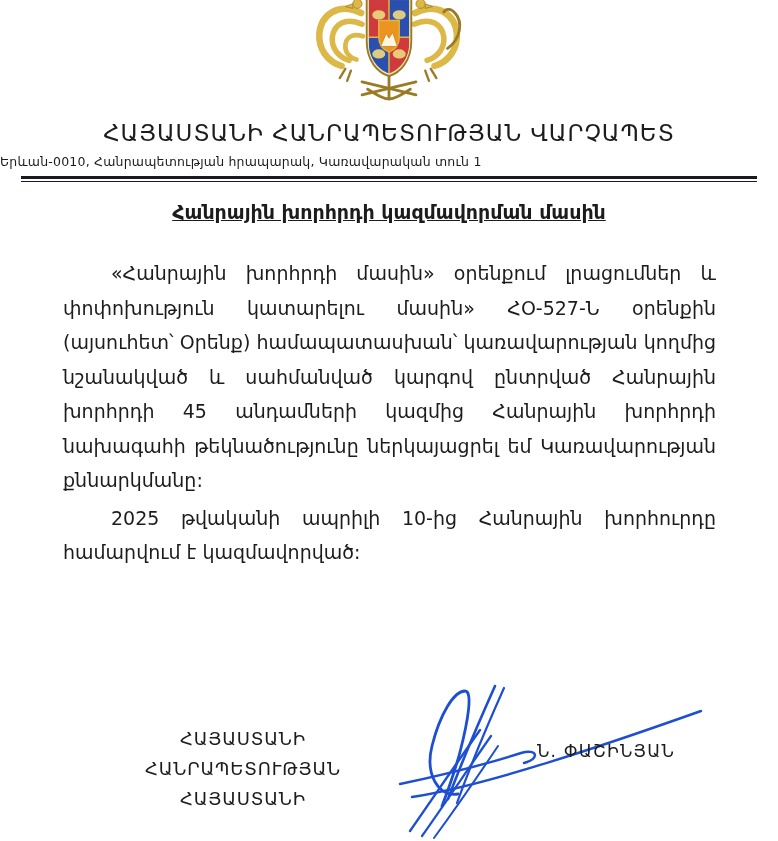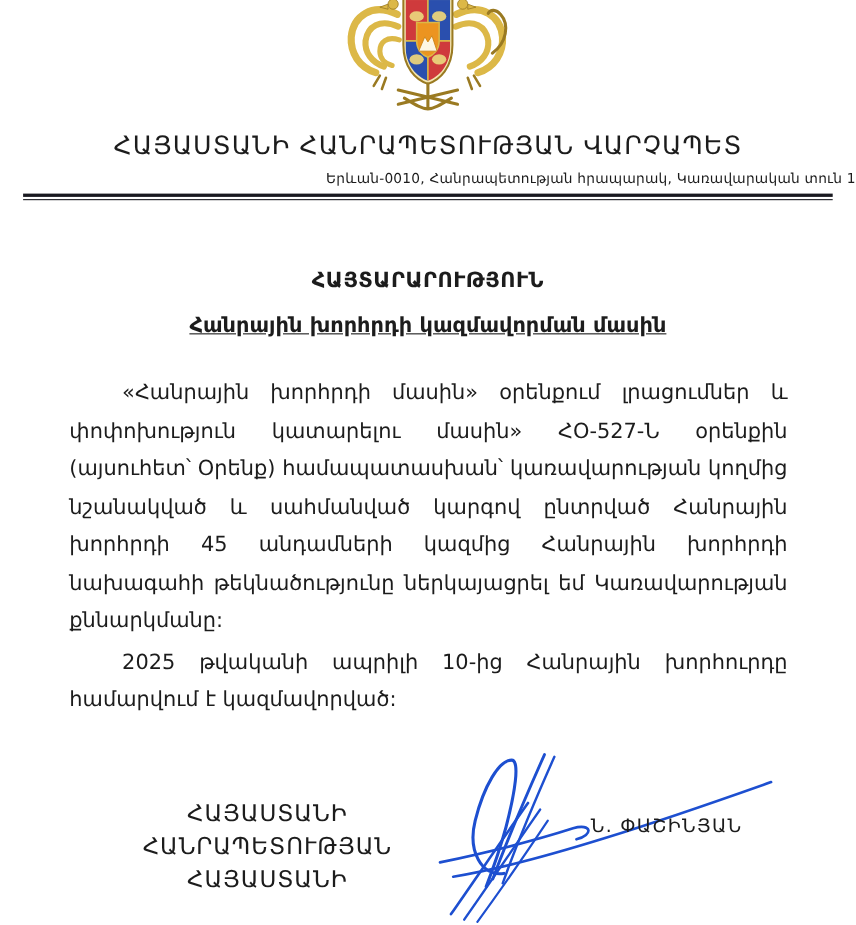--- a/index.html
+++ b/index.html
@@ -31,21 +31,21 @@
   
   .header-title {
     margin-top: 16px;
     text-align: center;
     font-size: 23px;
     font-weight: normal;
     letter-spacing: 1px;
   }
   .header-address {
     margin-top: 8px;
-    text-align: right;
+    text-align: left;
     font-size: 12.5px;
     letter-spacing: 0.2px;
   }
   .rule {
     margin: 7px auto 0 auto;
     width: 736px;
     height: 2px;
     border-top: 3px solid var(--c-rule, #191920);
     border-bottom: 1px solid var(--c-rule, #191920);
   }
@@ -72,21 +72,21 @@
     text-align: justify;
   }
   .body-text p { margin: 0 0 3px 0; text-indent: 48px; }
   
   .sig-office {
     position: absolute;
     left: 90px;
     top: 724px;
     width: 306px;
     text-align: center;
-    font-size: 21px;
+    font-size: 18px;
     line-height: 30px;
     letter-spacing: 0.8px;
   }
   .sig-name {
     position: absolute;
     left: 537px;
     top: 741px;
     font-size: 17px;
     letter-spacing: 1.2px;
   }
@@ -157,21 +157,20 @@
         <path d="M85,90 L85,114"></path>
         <path d="M62,104 C85,118 85,118 108,104"></path>
       </g>
     </svg>
   </div>
 
   <div class="header-title">ՀԱՅԱՍՏԱՆԻ ՀԱՆՐԱՊԵՏՈՒԹՅԱՆ ՎԱՐՉԱՊԵՏ</div>
   <div class="header-address">Երևան-0010, Հանրապետության հրապարակ, Կառավարական տուն 1</div>
   <div class="rule"></div>
 
-  <div class="ann-title">ՀԱՅՏԱՐԱՐՈՒԹՅՈՒՆ</div>
   <div class="ann-subtitle">Հանրային խորհրդի կազմավորման մասին</div>
 
   <div class="body-text">
     <p>«Հանրային խորհրդի մասին» օրենքում լրացումներ և փոփոխություն կատարելու մասին» ՀՕ-527-Ն օրենքին (այսուհետ՝ Օրենք) համապատասխան՝ կառավարության կողմից նշանակված և սահմանված կարգով ընտրված Հանրային խորհրդի 45 անդամների կազմից Հանրային խորհրդի նախագահի թեկնածությունը ներկայացրել եմ Կառավարության քննարկմանը:</p>
     <p>2025 թվականի ապրիլի 10-ից Հանրային խորհուրդը համարվում է կազմավորված:</p>
   </div>
 
   <div class="sig-office">
     <div>ՀԱՅԱՍՏԱՆԻ ՀԱՆՐԱՊԵՏՈՒԹՅԱՆ</div>
     <div>ՀԱՅԱՍՏԱՆԻ</div>

